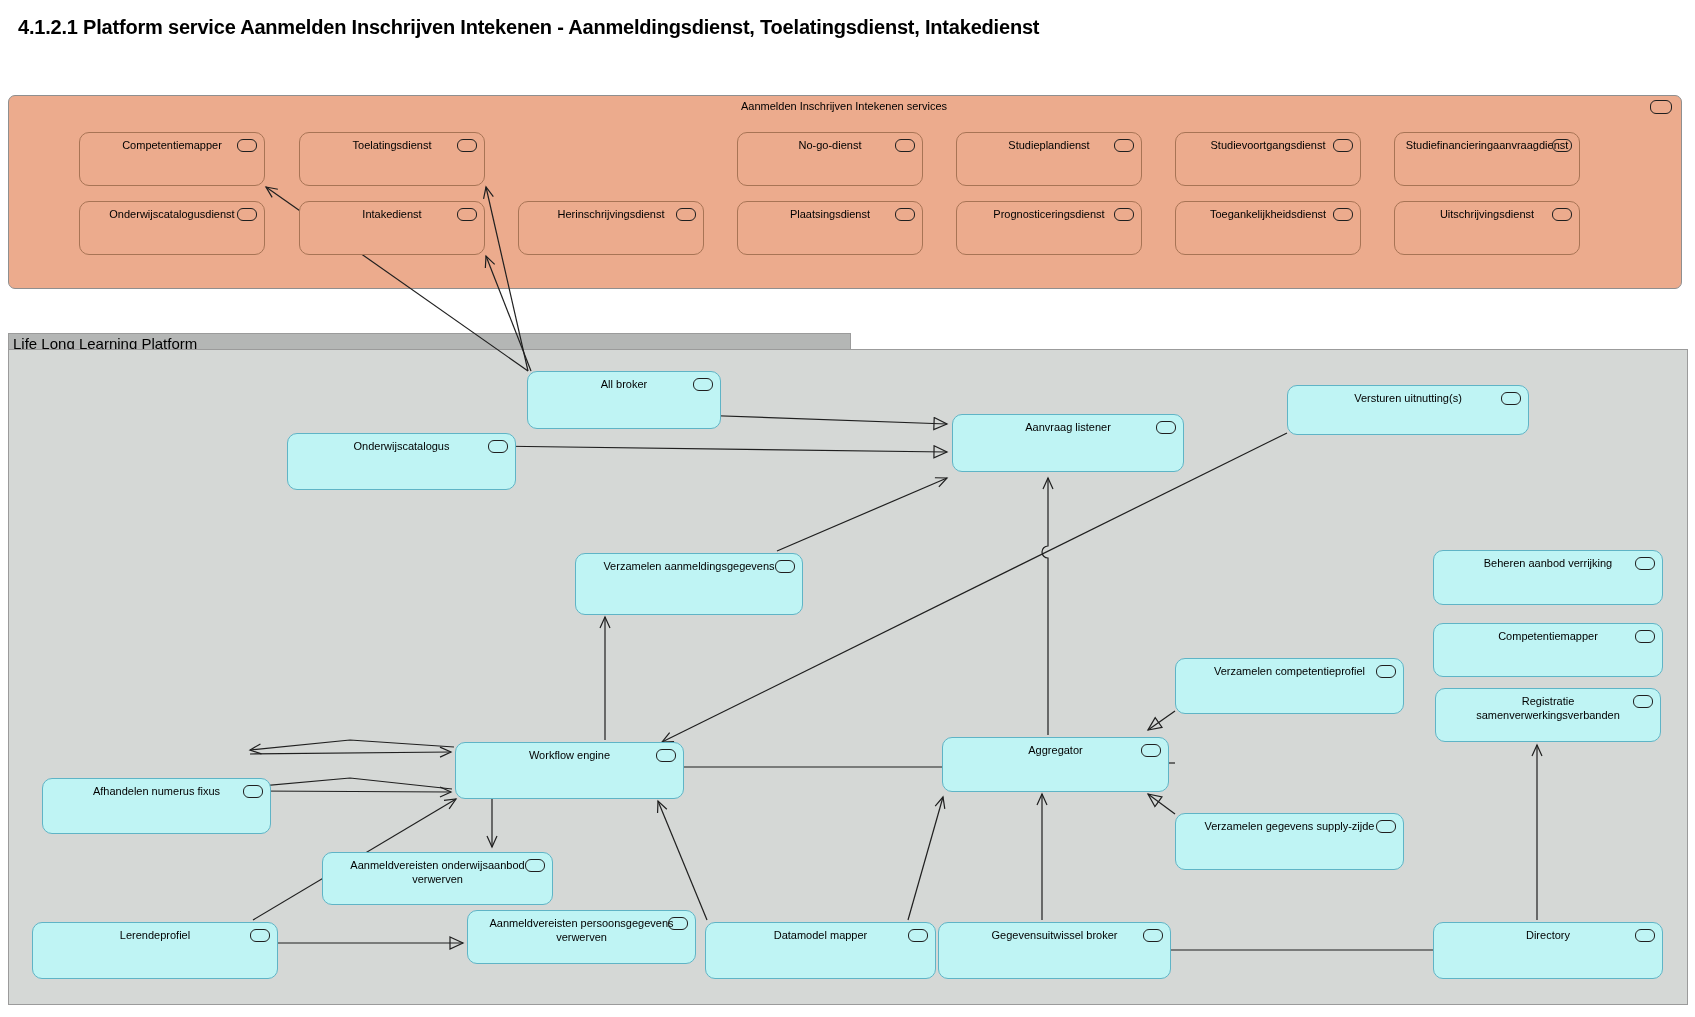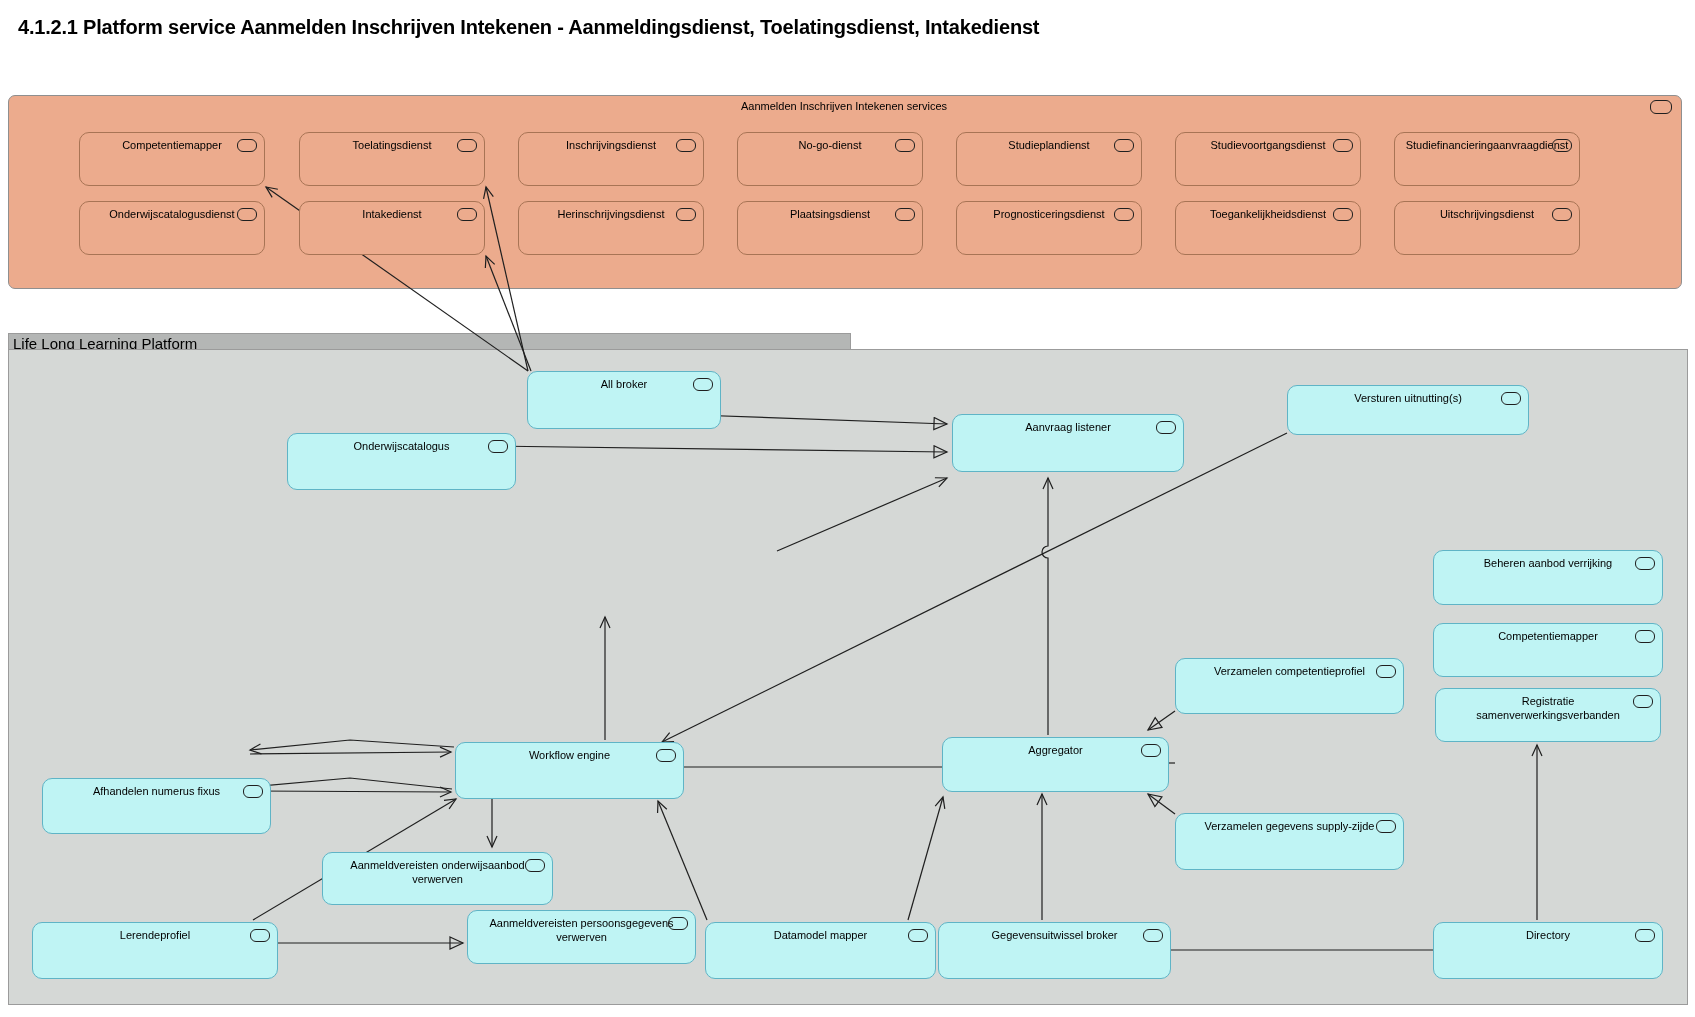--- a/index.html
+++ b/index.html
@@ -87,24 +87,20 @@
   </svg>
 
   <div class="svc" style="left:79px;top:132px;width:184px;height:52px">
     <span class="lbl">Competentiemapper</span>
       <span class="ic"></span>
     </div>
   <div class="svc" style="left:299px;top:132px;width:184px;height:52px">
     <span class="lbl">Toelatingsdienst</span>
       <span class="ic"></span>
     </div>
-  <div class="svc" style="left:518px;top:132px;width:184px;height:52px">
-    <span class="lbl">Inschrijvingsdienst</span>
-      <span class="ic"></span>
-    </div>
   <div class="svc" style="left:737px;top:132px;width:184px;height:52px">
     <span class="lbl">No-go-dienst</span>
       <span class="ic"></span>
     </div>
   <div class="svc" style="left:956px;top:132px;width:184px;height:52px">
     <span class="lbl">Studieplandienst</span>
       <span class="ic"></span>
     </div>
   <div class="svc" style="left:1175px;top:132px;width:184px;height:52px">
     <span class="lbl">Studievoortgangsdienst</span>
@@ -153,20 +149,24 @@
       <span class="ic"></span>
     </div>
   <div class="node" style="left:952px;top:414px;width:206px;height:56px">
     <span class="lbl">Aanvraag listener</span>
       <span class="ic"></span>
     </div>
   <div class="node" style="left:1287px;top:385px;width:216px;height:48px">
     <span class="lbl">Versturen uitnutting(s)</span>
       <span class="ic"></span>
     </div>
+  <div class="node narrow" style="left:575px;top:553px;width:202px;height:60px">
+    <span class="lbl">Verzamelen aanmeldingsgegevens</span>
+      <span class="ic"></span>
+    </div>
   <div class="node" style="left:1433px;top:550px;width:204px;height:53px">
     <span class="lbl">Beheren aanbod verrijking</span>
       <span class="ic"></span>
     </div>
   <div class="node" style="left:1433px;top:623px;width:204px;height:52px">
     <span class="lbl">Competentiemapper</span>
       <span class="ic"></span>
     </div>
   <div class="node narrow" style="left:1435px;top:688px;width:200px;height:52px">
     <span class="lbl">Registratie samenverwerkingsverbanden</span>

